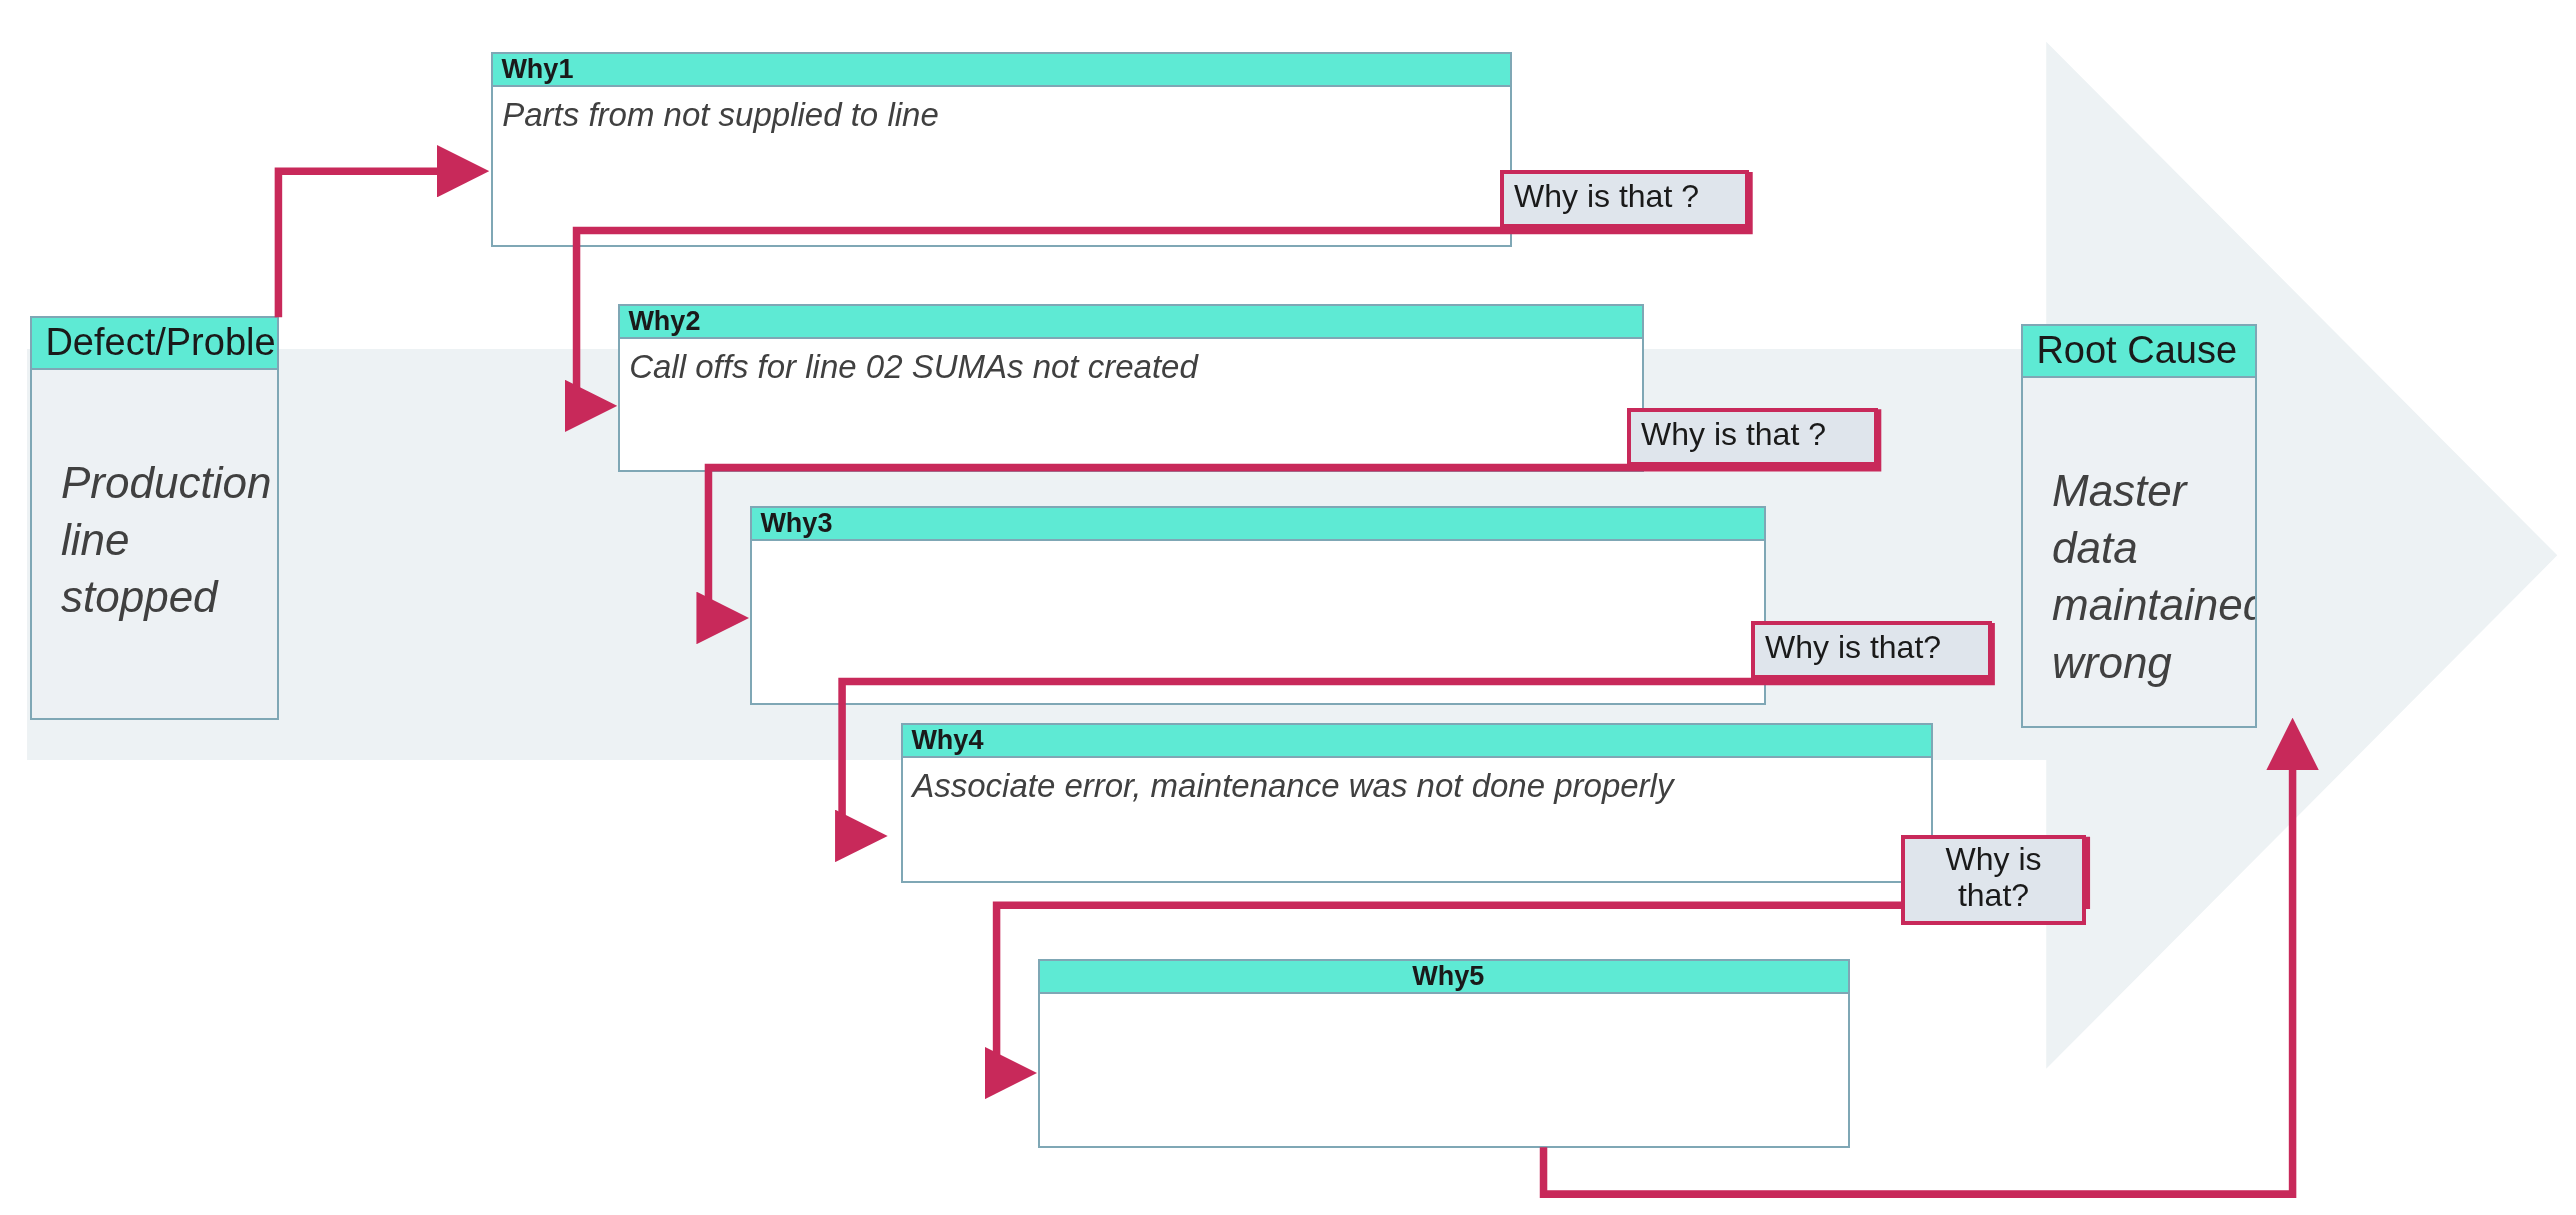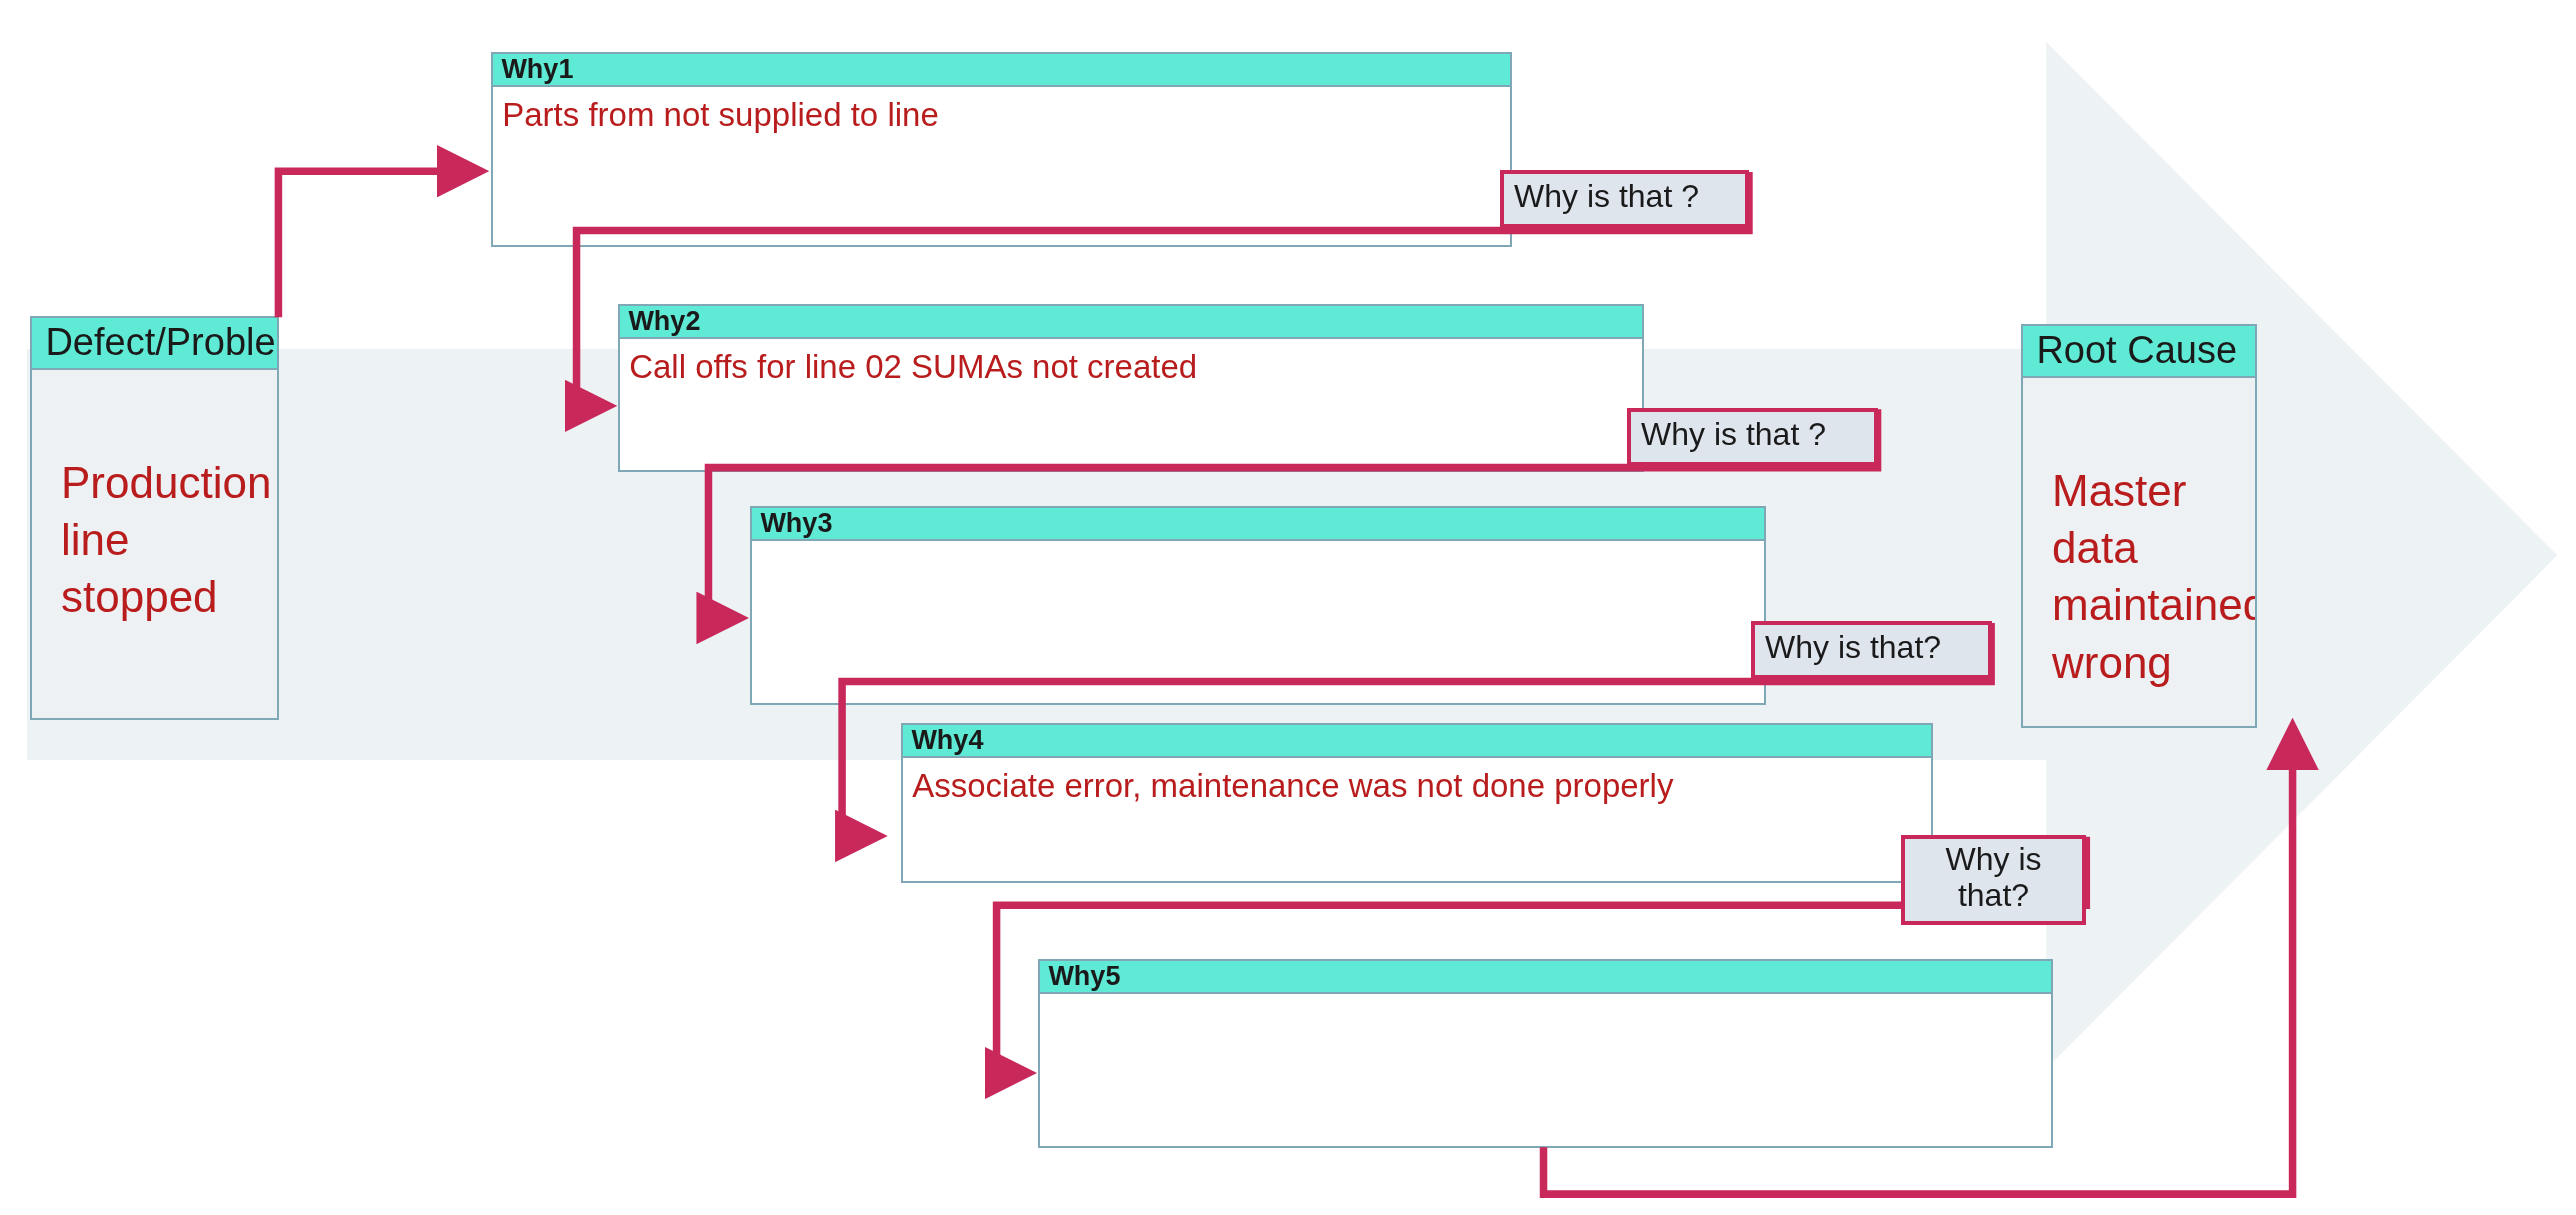--- a/index.html
+++ b/index.html
@@ -42,22 +42,23 @@
     background: #5eead4;
     border-bottom: 2.5px solid #7FA7B5;
     color: #1a1a1a;
     font-weight: 700;
     line-height: 1.0;
     white-space: nowrap;
     overflow: hidden;
   }
   .card .card-body {
     box-sizing: border-box;
-    color: #b91c1c;
+    color: #404040;
     overflow: hidden;
+    font-style: italic;
   }
 
   
   .endcard {
     background: #EDF1F4;
   }
   .endcard .card-header {
     font-size: 38px;
     height: 52px;
     padding: 5px 0 0 13.4px;
@@ -82,21 +83,21 @@
   .whycard .card-body {
     font-size: 33px;
     line-height: 1.25;
     padding: 6.7px 0 0 9.2px;
     font-weight: 400;
   }
   #card-why1 { left: 491px;  top: 52px;   width: 1021px; height: 195px; }
   #card-why2 { left: 618px;  top: 304px;  width: 1026px; height: 168px; }
   #card-why3 { left: 750px;  top: 506px;  width: 1016px; height: 199px; }
   #card-why4 { left: 889px; top: 723px;  width: 1032px; height: 160px; margin-left: 12px; }
-  #card-why5 { left: 1038px; top: 959px; width: 1015px; height: 189px; }
+  #card-why5 { left: 1038px; top: 959px; width: 812px; height: 189px; text-align: center; }
 
   
   .why-label {
     position: absolute;
     box-sizing: border-box;
     border: 4.2px solid #C8295A;
     background: #DFE5EC;
     color: #1a1a1a;
     font-size: 32px;
     line-height: 1.10;

